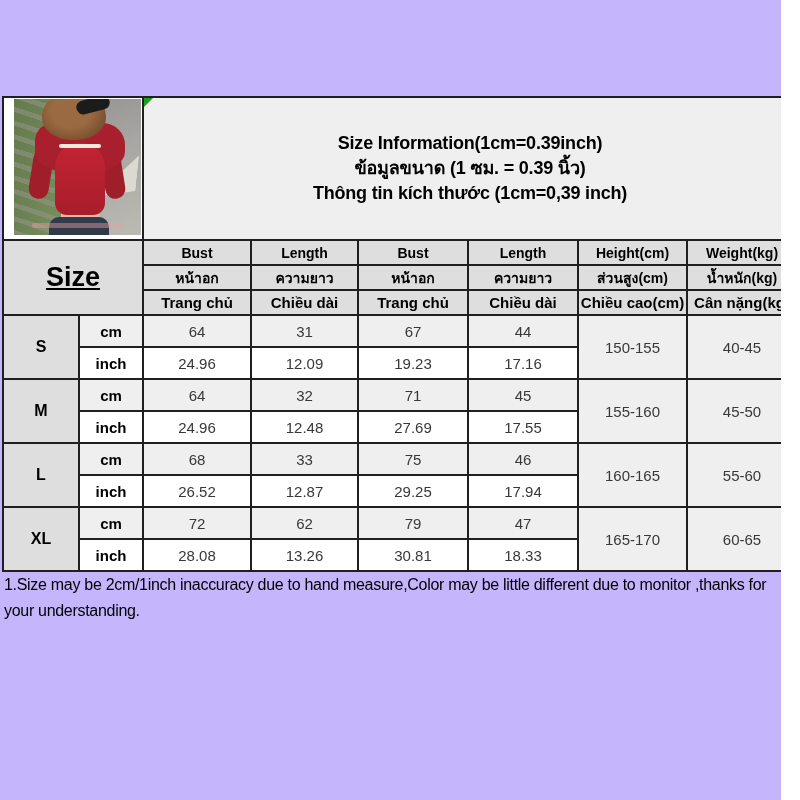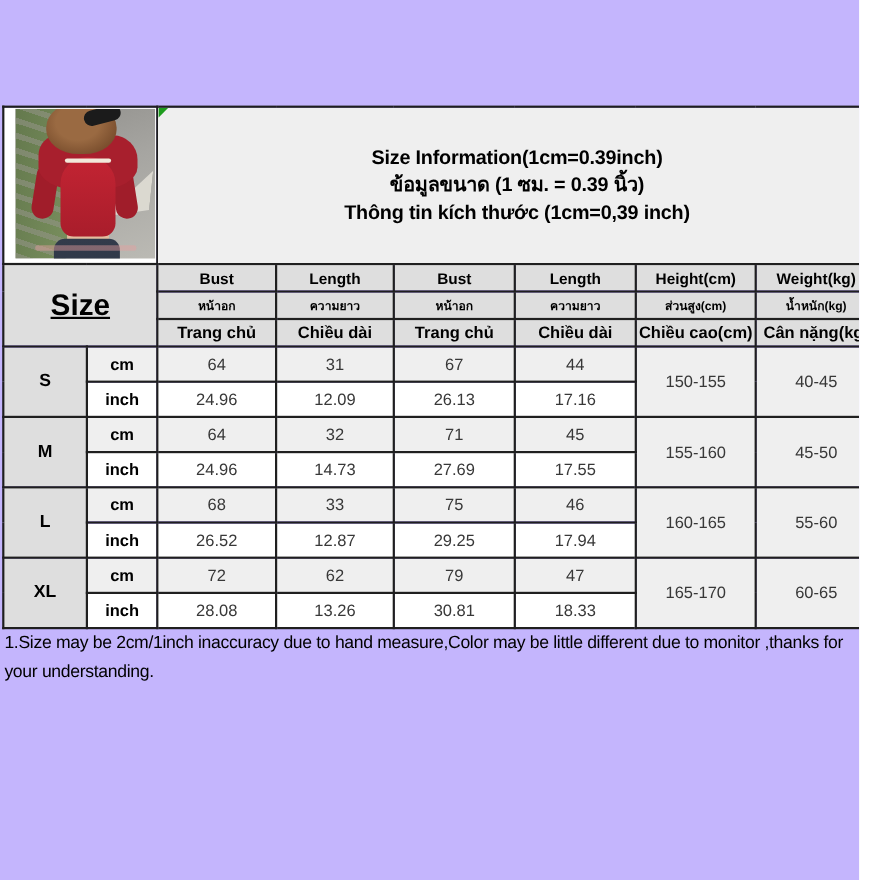--- a/index.html
+++ b/index.html
@@ -32,21 +32,21 @@
 
   .cell-photo{background:#fff;}
   .cell-title{background:var(--light-bg);position:relative;}
   .title-line{font-weight:bold;font-size:18px;line-height:25px;letter-spacing:-0.2px;}
   .flag{position:absolute;top:0;left:0;width:0;height:0;
         border-top:9px solid var(--marker-green);border-right:9px solid transparent;}
 
   .cell-sizehead{background:var(--header-bg);font-weight:bold;font-size:27px;text-decoration:underline;}
   .h{background:var(--header-bg);font-weight:bold;}
   .h-en{font-size:14px;}
-  .h-th{font-size:11px;}
+  .h-th{font-size:14px;}
   .h-vi{font-size:15px;}
 
   .c-size{background:var(--header-bg);font-weight:bold;font-size:16px;}
   .c-unit{font-weight:bold;font-size:15px;background:var(--white);margin-top:19px;}
   .c-val{font-size:15px;color:var(--value-text);background:var(--white);}
   .bg-l{background:var(--light-bg) !important;}
 
   .attention{position:absolute;left:4px;top:572px;width:792px;
              font-size:16px;line-height:26px;letter-spacing:-0.3px;color:#000;}
 
@@ -161,38 +161,38 @@
       <td class="c-val bg-l">31</td>
       <td class="c-val bg-l">67</td>
       <td class="c-val bg-l">44</td>
       <td class="c-val bg-l" rowspan="2">150-155</td>
       <td class="c-val bg-l" rowspan="2">40-45</td>
     </tr>
     <tr class="row-data">
       <td class="c-unit">inch</td>
       <td class="c-val">24.96</td>
       <td class="c-val">12.09</td>
-      <td class="c-val">26.13</td>
+      <td class="c-val">19.23</td>
       <td class="c-val">17.16</td>
     </tr>
 
     <tr class="row-data">
       <td class="c-size" rowspan="2">M</td>
       <td class="c-unit bg-l">cm</td>
       <td class="c-val bg-l">64</td>
       <td class="c-val bg-l">32</td>
       <td class="c-val bg-l">71</td>
       <td class="c-val bg-l">45</td>
       <td class="c-val bg-l" rowspan="2">155-160</td>
       <td class="c-val bg-l" rowspan="2">45-50</td>
     </tr>
     <tr class="row-data">
       <td class="c-unit">inch</td>
       <td class="c-val">24.96</td>
-      <td class="c-val">14.73</td>
+      <td class="c-val">12.48</td>
       <td class="c-val">27.69</td>
       <td class="c-val">17.55</td>
     </tr>
 
     <tr class="row-data">
       <td class="c-size" rowspan="2">L</td>
       <td class="c-unit bg-l">cm</td>
       <td class="c-val bg-l">68</td>
       <td class="c-val bg-l">33</td>
       <td class="c-val bg-l">75</td>

